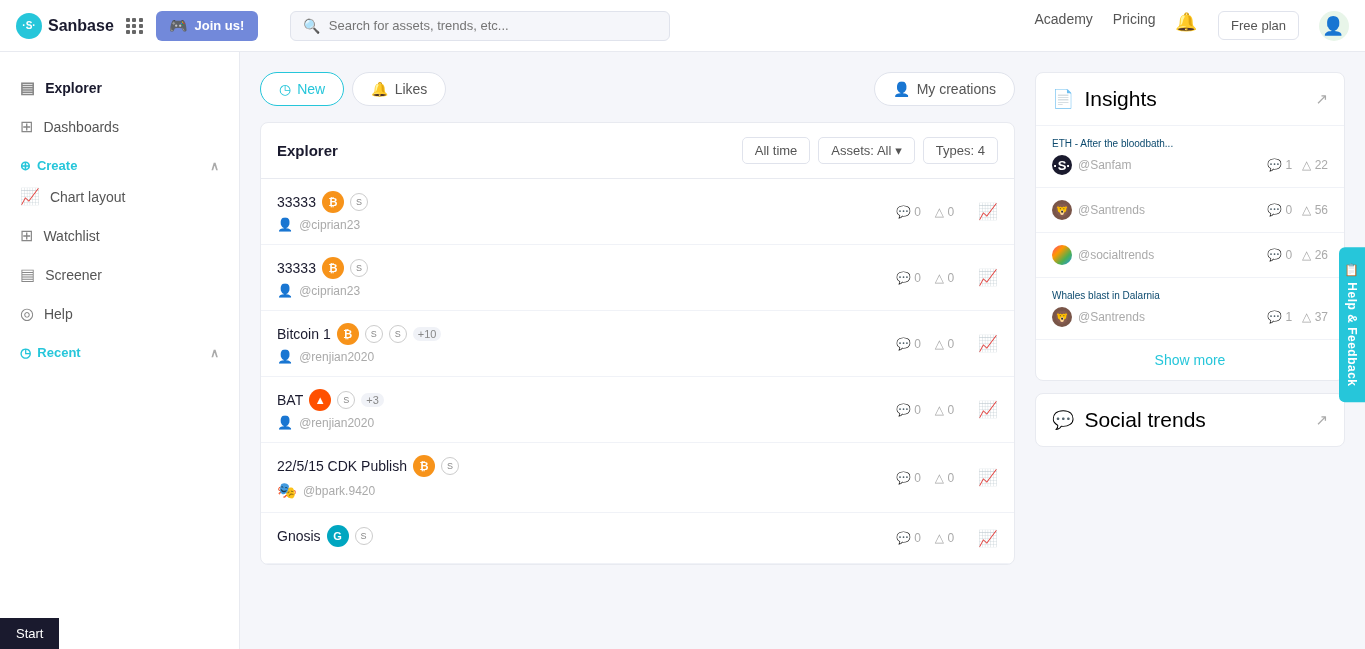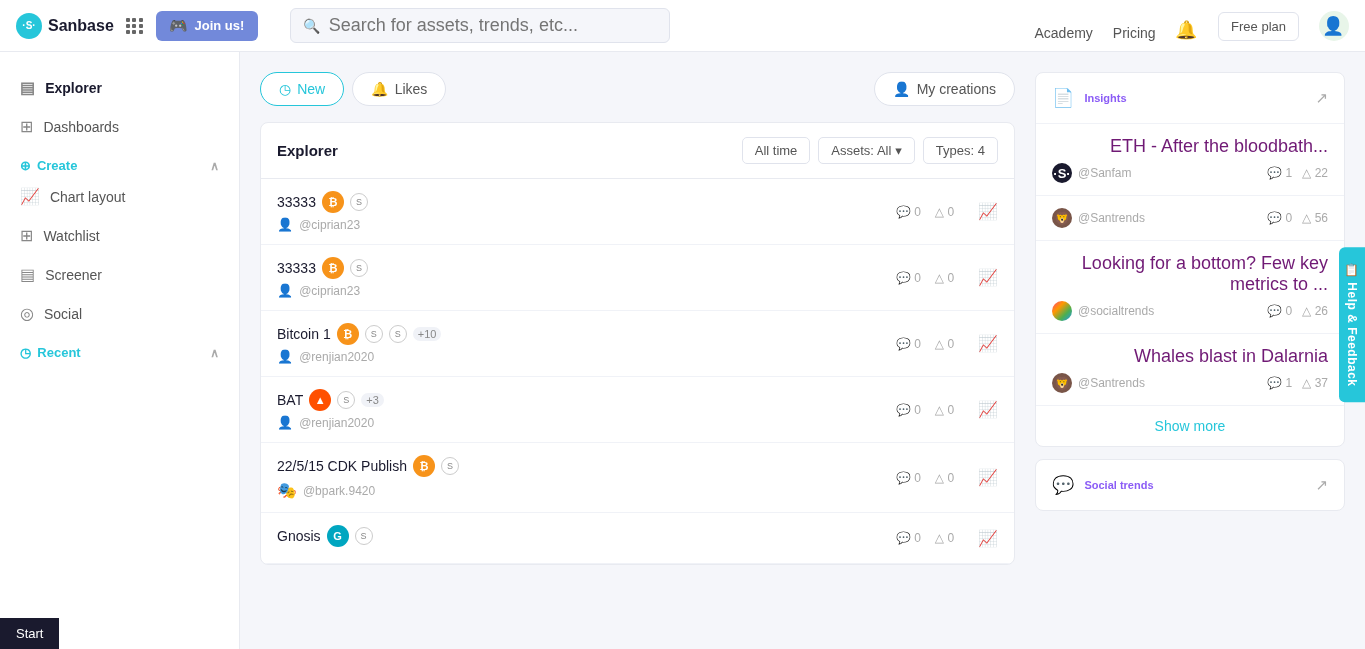--- a/index.html
+++ b/index.html
@@ -18,22 +18,22 @@
     .join-btn {
       display: flex; align-items: center; gap: 6px; background: #7289da; color: #fff;
       border: none; border-radius: 6px; padding: 6px 14px; cursor: pointer; font-size: 13px; font-weight: 600;
     }
     .discord-icon { font-size: 15px; }
     .search-bar {
       flex: 1; max-width: 380px; display: flex; align-items: center;
       background: #f5f6fa; border: 1px solid #e0e3ec; border-radius: 6px;
       padding: 6px 12px; gap: 8px; margin-left: 20px;
     }
-    .search-bar input { border: none; background: transparent; outline: none; font-size: 18px; width: 100%; color: #555; }
-    .nav-right { display: flex; align-items: flex-end; gap: 20px; margin-left: auto; }
+    .search-bar input { border: none; background: transparent; outline: none; font-size: 13px; width: 100%; color: #555; }
+    .nav-right { display: flex; align-items: flex-start; gap: 20px; margin-left: auto; }
     .nav-link { color: #555; text-decoration: none; font-size: 14px; cursor: pointer; }
     .bell-icon { font-size: 18px; color: #666; cursor: pointer; }
     .free-plan-btn {
       background: transparent; border: 1px solid #e0e3ec; border-radius: 6px;
       padding: 6px 12px; font-size: 13px; cursor: pointer; color: #555;
     }
     .avatar-icon { width: 30px; height: 30px; background: #e8f5e9; border-radius: 50%; display: flex; align-items: center; justify-content: center; color: #4caf50; font-size: 18px; cursor: pointer; }
 
     
     .layout { display: flex; margin-top: 52px; height: calc(100vh - 52px); }
@@ -119,28 +119,28 @@
 
     
     .right-panel { width: 310px; flex-shrink: 0; display: flex; flex-direction: column; gap: 12px; }
     .panel-card { background: #fff; border: 1px solid #e8eaf0; border-radius: 8px; overflow: hidden; }
     .panel-header {
       display: flex; align-items: center; justify-content: space-between;
       padding: 14px 16px; border-bottom: 1px solid #f0f2f7;
     }
     .panel-title-wrap { display: flex; align-items: center; gap: 10px; }
     .panel-icon { font-size: 18px; }
-    .panel-title { font-size: 11px; font-weight: 700; color: #8b5cf6; }
+    .panel-title { font-size: 21px; font-weight: 400; color: #000000; }
     .external-link { color: #aaa; cursor: pointer; font-size: 15px; }
 
     
     .insight-row {
       padding: 12px 16px; border-bottom: 1px solid #f0f2f7; cursor: pointer;
     }
-    .insight-title { font-size: 18px; font-weight: 500; color: #701a75; margin-bottom: 6px; text-align: right; }
+    .insight-title { font-size: 10px; font-weight: 500; color: #0c4a6e; margin-bottom: 6px; }
     .insight-meta { display: flex; align-items: center; justify-content: space-between; }
     .insight-author { display: flex; align-items: center; gap: 6px; font-size: 12px; color: #aaa; }
     .author-dot { width: 20px; height: 20px; border-radius: 50%; display: flex; align-items: center; justify-content: center; font-size: 9px; color: #fff; font-weight: 700; }
     .author-sanfam { background: #1a1a2e; font-size: 13px; }
     .author-neuro { background: #3f51b5; font-size: 11px; }
     .author-santrends { background: #795548; font-size: 13px; }
     .author-social { background: linear-gradient(135deg, #ff4081, #ff9800, #4caf50, #2196f3); }
     .insight-counts { display: flex; align-items: center; gap: 10px; font-size: 12px; color: #aaa; }
     .insight-count { display: flex; align-items: center; gap: 3px; }
     .show-more-btn {
@@ -238,21 +238,21 @@
     <div class="sidebar-item">
       <span class="icon">⊞</span>
       <span>Watchlist</span>
     </div>
     <div class="sidebar-item">
       <span class="icon">▤</span>
       <span>Screener</span>
     </div>
     <div class="sidebar-item">
       <span class="icon">◎</span>
-      <span>Social</span>
+      <span>Help</span>
     </div>
 
     <div class="sidebar-section">
       <span style="display:flex;align-items:center;gap:6px;">
         <span style="color:#26c6da;">◷</span>
         <span>Recent</span>
       </span>
       <span class="chevron">∧</span>
     </div>
   </aside>
@@ -451,21 +451,20 @@
               <span>@Santrends</span>
             </div>
             <div class="insight-counts">
               <span class="insight-count">💬 0</span>
               <span class="insight-count">△ 56</span>
             </div>
           </div>
         </div>
 
         <div class="insight-row">
-          <div class="insight-title">Looking for a bottom? Few key metrics to ...</div>
           <div class="insight-meta">
             <div class="insight-author">
               <div class="author-dot author-social"></div>
               <span>@socialtrends</span>
             </div>
             <div class="insight-counts">
               <span class="insight-count">💬 0</span>
               <span class="insight-count">△ 26</span>
             </div>
           </div>

